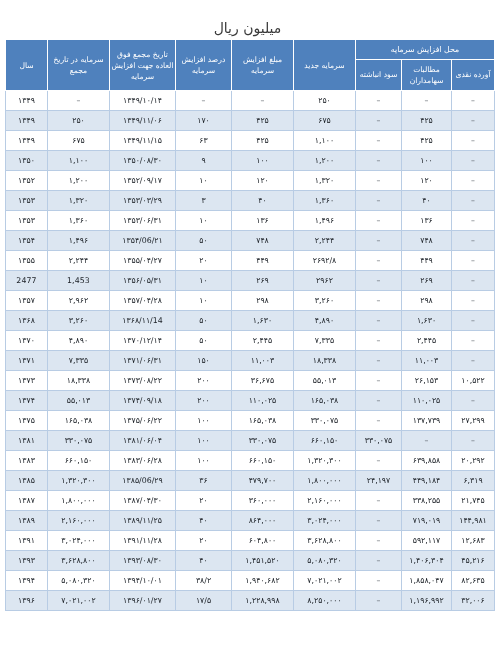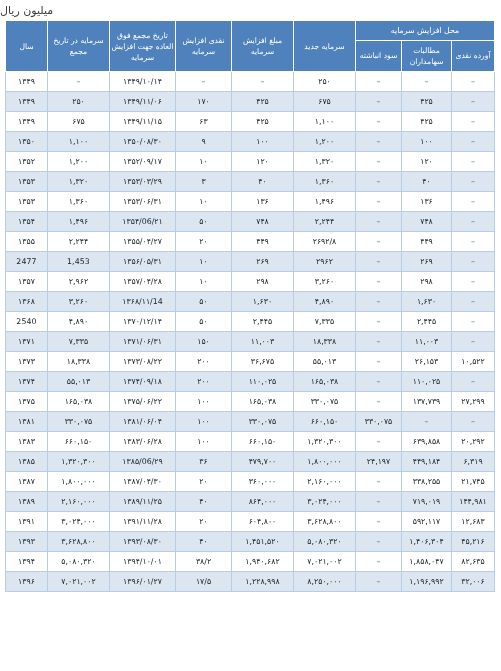--- a/index.html
+++ b/index.html
@@ -9,24 +9,24 @@
   }
   body {
     width: 501px;
     height: 671px;
     font-family: "DejaVu Sans", "Liberation Sans", sans-serif;
     color: #1a1a1a;
     overflow: hidden;
     position: relative;
   }
   #unit-label {
-    font-size: 11px;
+    font-size: 14px;
     color: #3b3b3b;
-    padding: 4px 6px 3px 0;
-    text-align: left;
+    padding: 20px 6px 3px 0;
+    text-align: center;
     direction: rtl;
     letter-spacing: 0;
     white-space: nowrap;
   }
   .table-wrap {
     padding: 0 6px 0 6px;
     box-sizing: border-box;
     width: 444px;
   }
   table.cap-table {
@@ -98,21 +98,21 @@
         <col class="c-pct">
       <col class="c-date">
         <col class="c-cap-at">
         <col class="c-year">
     </colgroup>
     <thead>
       <tr>
         <th class="group-head" colspan="3">محل افزایش سرمایه</th>
         <th class="tall" rowspan="2">سرمایه جدید</th>
         <th class="tall" rowspan="2">مبلغ افزایش سرمایه</th>
-        <th class="tall" rowspan="2">نقدی افزایش سرمایه</th>
+        <th class="tall" rowspan="2">درصد افزایش سرمایه</th>
         <th class="tall" rowspan="2">تاریخ مجمع فوق العاده جهت افزایش سرمایه</th>
         <th class="tall" rowspan="2">سرمایه در تاریخ مجمع</th>
         <th class="tall" rowspan="2">سال</th>
       </tr>
       <tr>
         <th>آورده نقدی</th>
         <th>مطالبات سهامداران</th>
         <th>سود انباشته</th>
       </tr>
     </thead>
@@ -251,21 +251,21 @@
         </tr>
         <tr class="odd">
           <td class="dash">–</td>
           <td><span class="num">۲,۴۴۵</span></td>
           <td class="dash">–</td>
           <td><span class="num">۷,۳۳۵</span></td>
           <td><span class="num">۲,۴۴۵</span></td>
           <td><span class="num">۵۰</span></td>
           <td><span class="num">۱۳۷۰/۱۲/۱۴</span></td>
           <td><span class="num">۴,۸۹۰</span></td>
-          <td><span class="num">2540</span></td>
+          <td><span class="num">۱۳۷۰</span></td>
         </tr>
         <tr class="even">
           <td class="dash">–</td>
           <td><span class="num">۱۱,۰۰۳</span></td>
           <td class="dash">–</td>
           <td><span class="num">۱۸,۳۳۸</span></td>
           <td><span class="num">۱۱,۰۰۳</span></td>
           <td><span class="num">۱۵۰</span></td>
           <td><span class="num">۱۳۷۱/۰۶/۳۱</span></td>
           <td><span class="num">۷,۳۳۵</span></td>

